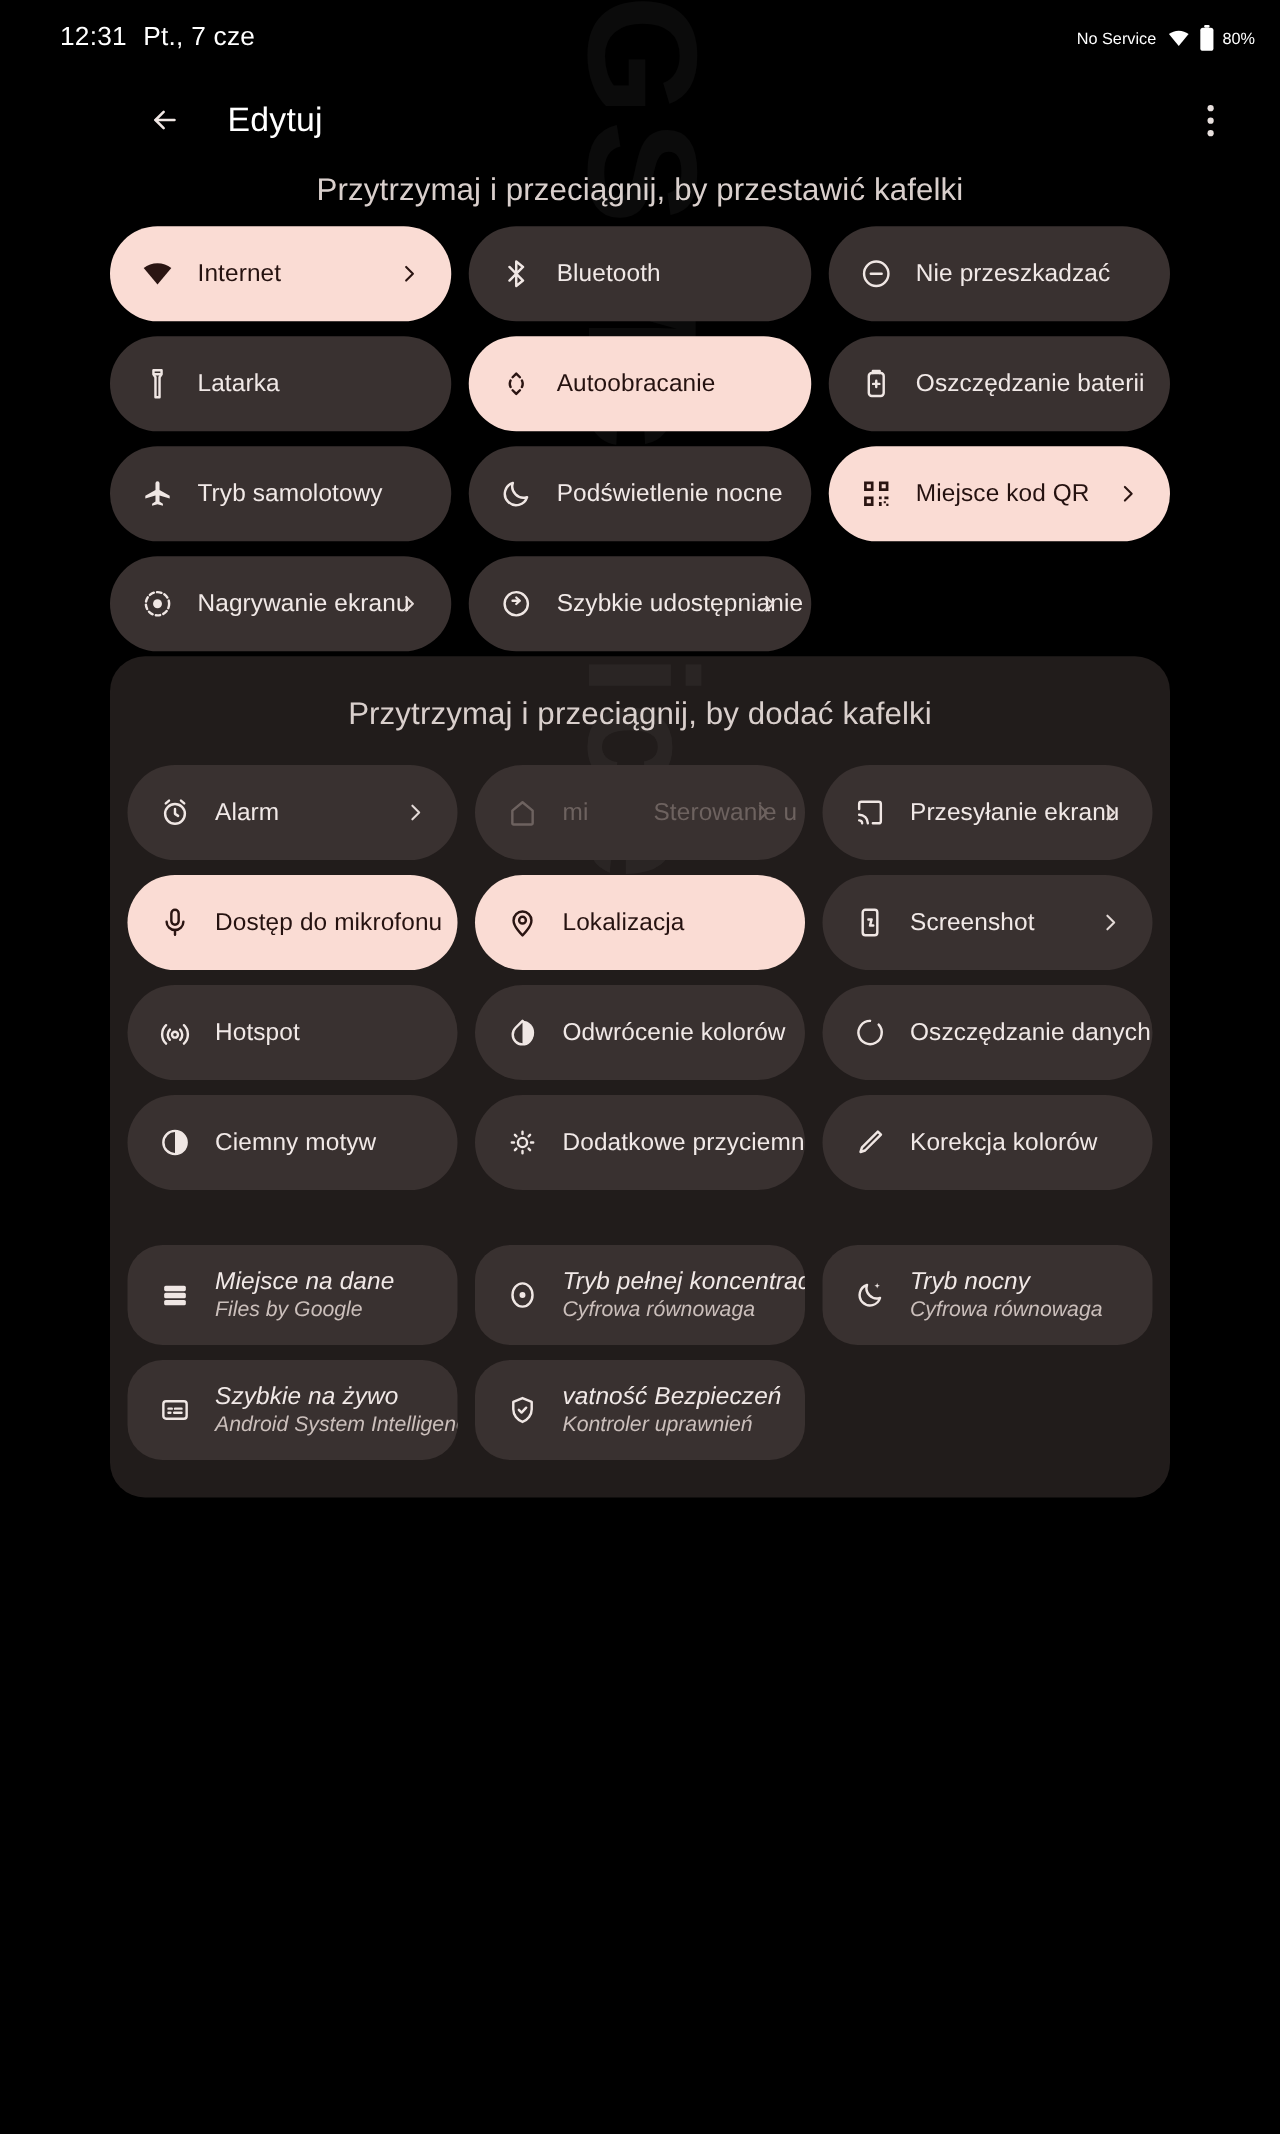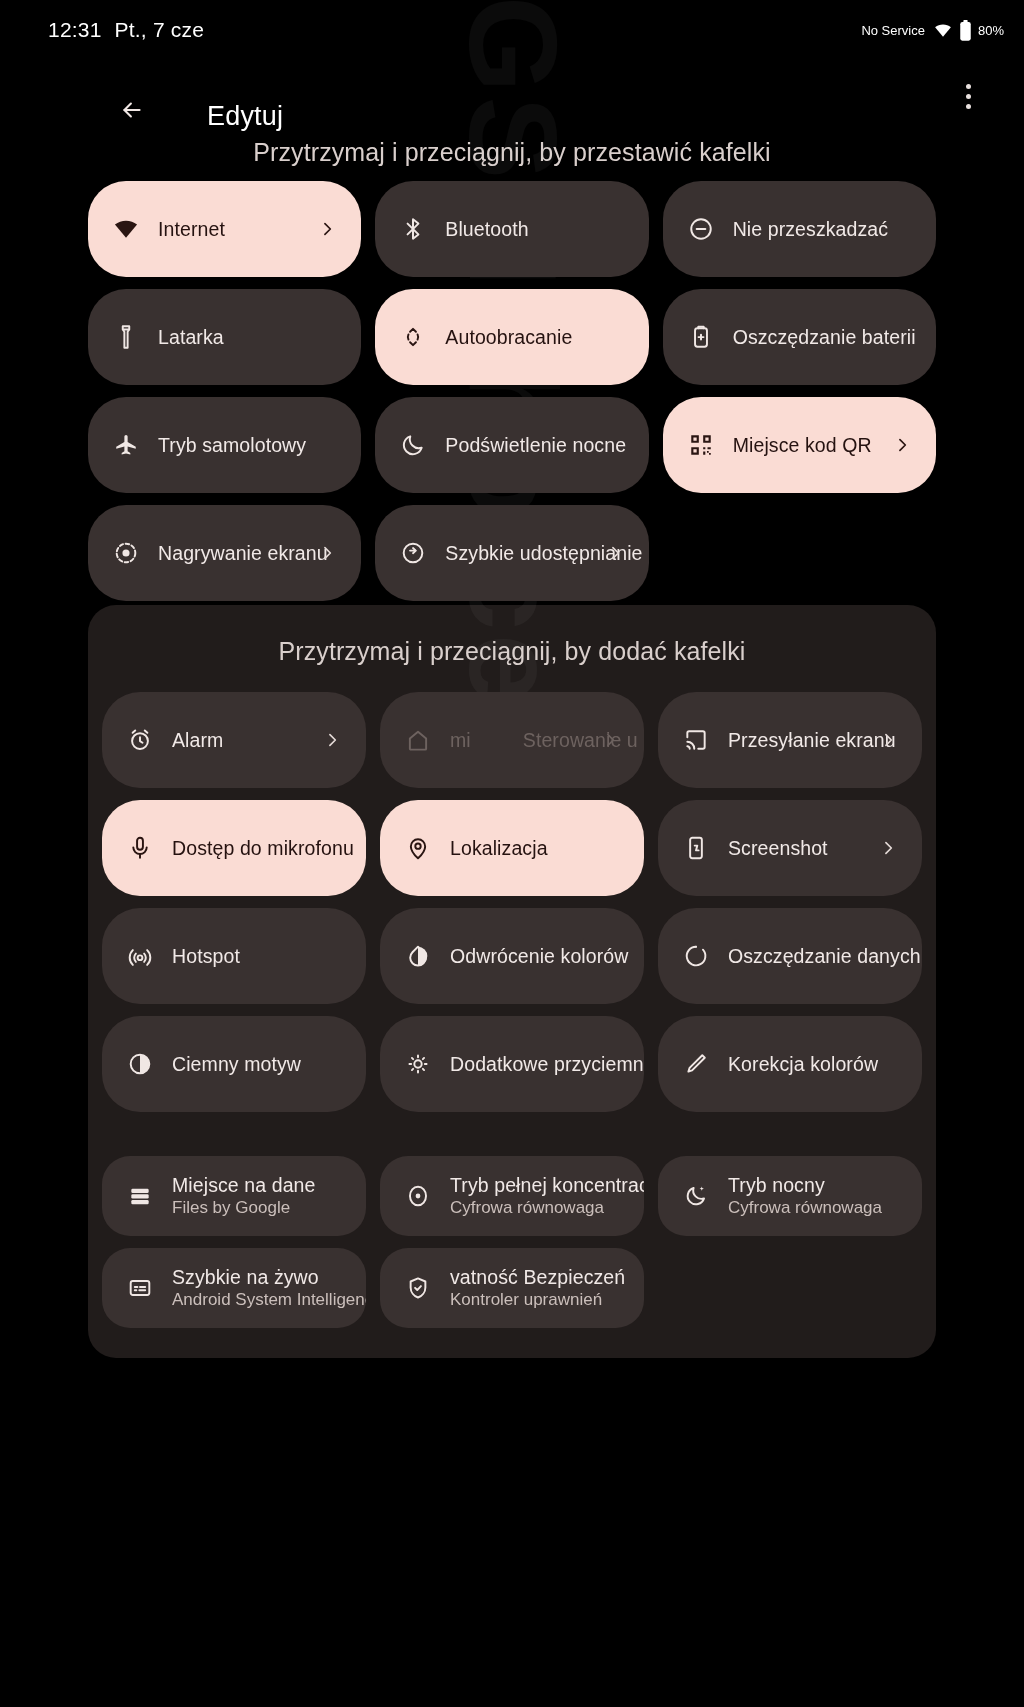--- a/index.html
+++ b/index.html
@@ -19,22 +19,22 @@
     color: #ffffff;
     margin-left: 32px;
   }
   .sb-left { display: flex; align-items: baseline; gap: 13px; font-size: 21px; letter-spacing: .2px; }
   .sb-right { display: flex; align-items: center; gap: 6px; font-size: 13px; }
   .sb-right .txt { margin-right: 2px; }
   .ic { display: inline-flex; align-items: center; justify-content: center; }
 
   
   .actionbar {
-    height: 72px; display: flex; align-items: flex-end;
-    padding: 0 24px 0 110px; position: relative; gap: 25px;
+    height: 72px; display: flex; align-items: center;
+    padding: 0 24px 0 110px; position: relative;
   }
   .back-btn { width: 44px; height: 44px; display: flex; align-items: center; justify-content: center; cursor: pointer; }
   .title { color: #fff; font-size: 27px; margin-left: 28px; letter-spacing: .2px; }
   .overflow-btn { position: absolute; right: 36px; top: 50%; transform: translateY(-50%);
     width: 40px; height: 48px; display: flex; flex-direction: column; align-items: center;
     justify-content: center; gap: 5px; cursor: pointer; }
   .overflow-btn i { width: 5px; height: 5px; border-radius: 50%; background: #e8e0de; display: block; }
 
   
   .hint {
@@ -47,24 +47,24 @@
     padding: 0 88px;
   }
   .addpanel {
     margin: 4px 88px 0;
     background: #211c1b;
     border-radius: 28px;
     padding: 26px 0 30px;
   }
   .addpanel .hint { padding: 6px 0 26px; }
   .addpanel .grid { padding: 0 14px; }
-  .addpanel .grid.spaced { margin-top: 44px; }
+  .addpanel .grid.spaced { margin-top: 44px; font-style: italic; }
 
   .tile {
-    height: 96px;
+    height: 76px;
     border-radius: 38px;
     background: #393130;
     display: flex; align-items: center;
     padding: 0 22px 0 24px;
     gap: 18px;
     position: relative;
     cursor: pointer;
     overflow: hidden;
   }
   .tile .tico { width: 28px; min-width: 28px; height: 28px; display: flex; align-items: center; justify-content: center; color: #f0e7e4; }

